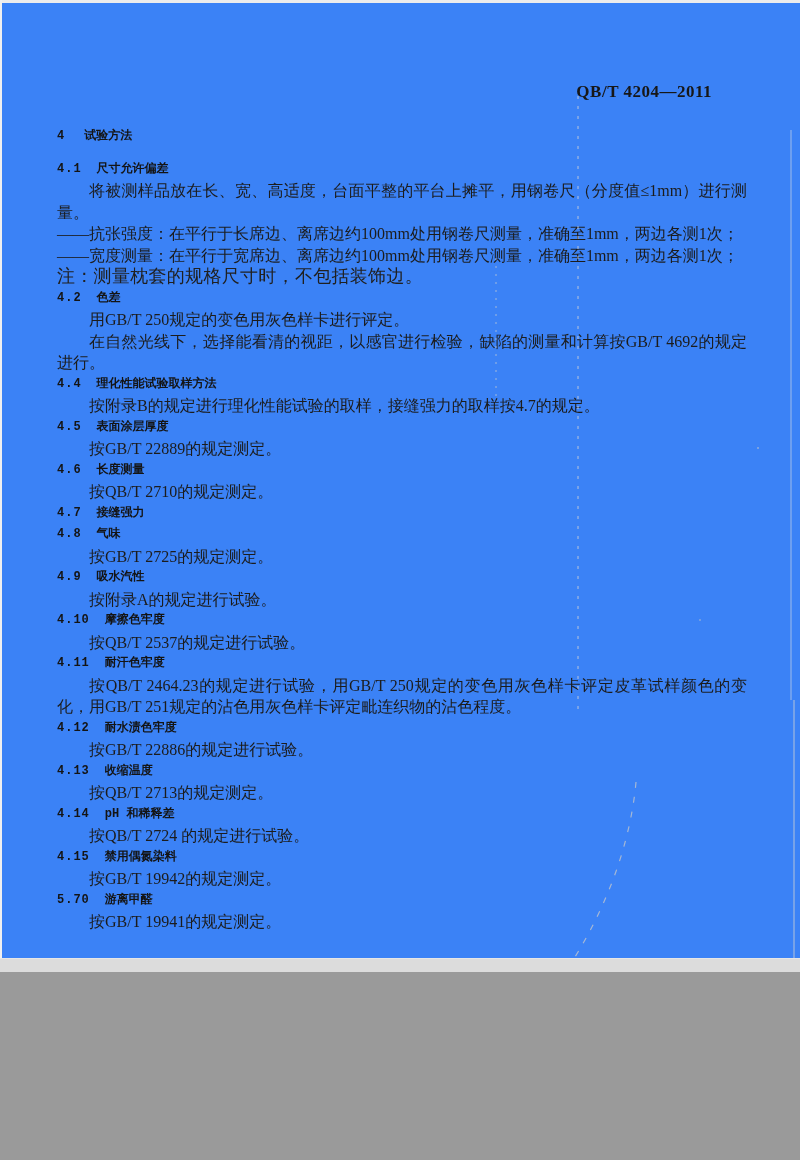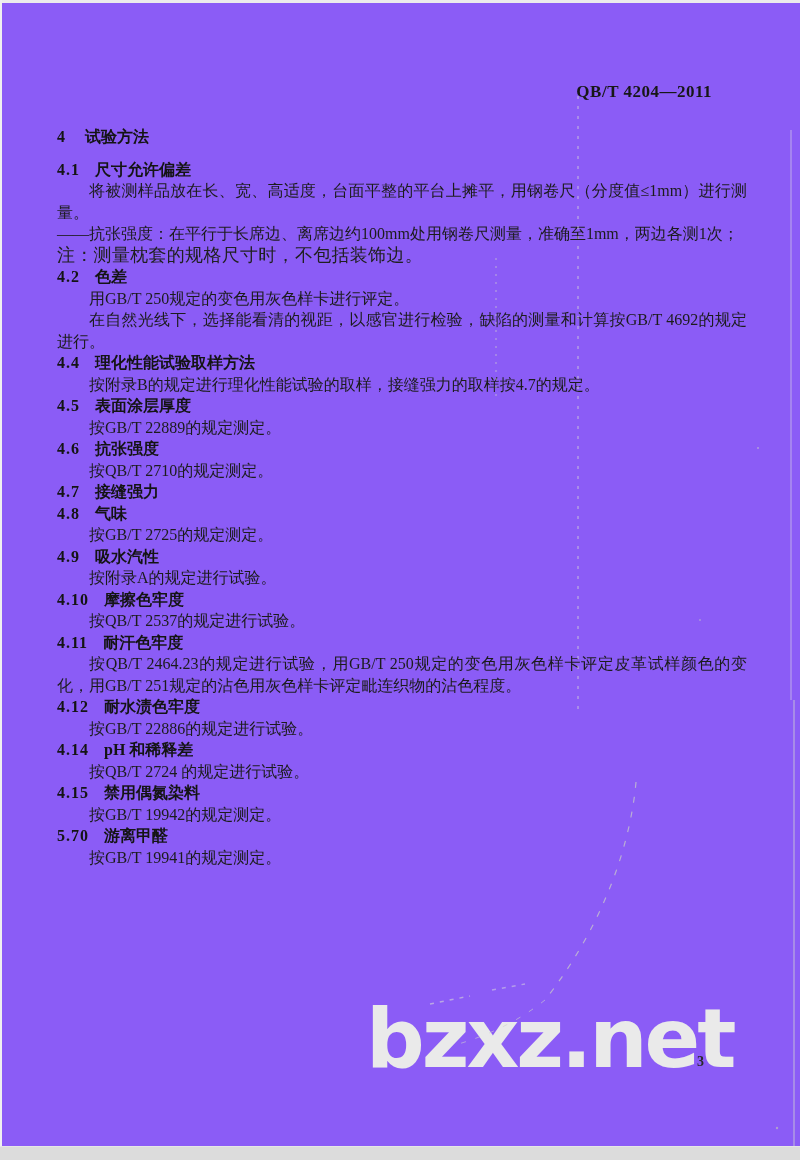--- a/index.html
+++ b/index.html
@@ -1,41 +1,41 @@
 <!DOCTYPE html>
 <html><head>
 <meta charset="utf-8">
 <style>
   html,body{margin:0;padding:0;background:#9a9a9a;}
   .page{
     position:relative;
-    width:800px;height:1160px;
-    background:#8b5cf6;
+    width:800px;height:972px;
+    background:#3b82f6;
     overflow:hidden;
     font-family:"Liberation Serif","DejaVu Serif",serif;
     color:#1c1c1c;
   }
   .edge-top{position:absolute;top:0;left:0;width:800px;height:3px;background:#ececec;}
   .edge-left{position:absolute;top:0;left:0;width:2px;height:1160px;background:#f0f0f0;}
   .edge-bottom{position:absolute;left:0;bottom:0;width:800px;height:13px;background:#dcdcdc;border-top:1px solid #e6e6e6;}
 
   .doc-header{
     position:absolute;top:82px;right:88px;
     font-family:"Liberation Serif","DejaVu Serif",serif;
     font-weight:bold;font-size:17px;letter-spacing:0.5px;color:#171717;
   }
 
   .content{
     position:absolute;left:57px;top:126px;width:690px;
     font-size:16px;line-height:21.5px;
   }
   .content p{margin:0;padding:0;text-align:justify;}
   .h{
-    font-family:Liberation Serif, serif;
-    font-weight:bold;font-size:16px;line-height:21.5px;
+    font-family:Liberation Mono, monospace;
+    font-weight:bold;font-size:12px;line-height:21.5px;
     color:#141414;white-space:nowrap;
   }
   .h .num{display:inline-block;margin-right:15px;letter-spacing:1px;}
   .h.chapter{margin-bottom:11px;}
   .h.chapter .num{margin-right:19px;}
   .body.indent{text-indent:2em;}
   .body.cont{text-indent:0;}
   .note{
     font-size:18px;line-height:21.5px;color:#202020;
     margin-left:6px;letter-spacing:0.3px;
@@ -64,20 +64,21 @@
   <div class="doc-header">QB/T 4204—2011</div>
 
   <div class="content">
 
     <div class="h chapter"><span class="num">4</span><span>试验方法</span></div>
 
     <div class="sec">
       <div class="h"><span class="num">4.1</span><span>尺寸允许偏差</span></div>
       <p class="body indent">将被测样品放在长、宽、高适度，台面平整的平台上摊平，用钢卷尺（分度值≤1mm）进行测量。</p>
       <p class="body cont">——抗张强度：在平行于长席边、离席边约100mm处用钢卷尺测量，准确至1mm，两边各测1次；</p>
+      <p class="body cont">——宽度测量：在平行于宽席边、离席边约100mm处用钢卷尺测量，准确至1mm，两边各测1次；</p>
       <p class="note">注：测量枕套的规格尺寸时，不包括装饰边。</p>
     </div>
 
     <div class="sec">
       <div class="h"><span class="num">4.2</span><span>色差</span></div>
       <p class="body indent">用GB/T 250规定的变色用灰色样卡进行评定。</p>
     </div>
 
     <div class="sec">
       <p class="body indent">在自然光线下，选择能看清的视距，以感官进行检验，缺陷的测量和计算按GB/T 4692的规定进行。</p>
@@ -87,21 +88,21 @@
       <div class="h"><span class="num">4.4</span><span>理化性能试验取样方法</span></div>
       <p class="body indent">按附录B的规定进行理化性能试验的取样，接缝强力的取样按4.7的规定。</p>
     </div>
 
     <div class="sec">
       <div class="h"><span class="num">4.5</span><span>表面涂层厚度</span></div>
       <p class="body indent">按GB/T 22889的规定测定。</p>
     </div>
 
     <div class="sec">
-      <div class="h"><span class="num">4.6</span><span>抗张强度</span></div>
+      <div class="h"><span class="num">4.6</span><span>长度测量</span></div>
       <p class="body indent">按QB/T 2710的规定测定。</p>
     </div>
 
     <div class="sec">
       <div class="h"><span class="num">4.7</span><span>接缝强力</span></div>
     </div>
 
     <div class="sec">
       <div class="h"><span class="num">4.8</span><span>气味</span></div>
       <p class="body indent">按GB/T 2725的规定测定。</p>
@@ -120,20 +121,24 @@
     <div class="sec">
       <div class="h"><span class="num">4.11</span><span>耐汗色牢度</span></div>
       <p class="body indent">按QB/T 2464.23的规定进行试验，用GB/T 250规定的变色用灰色样卡评定皮革试样颜色的变化，用GB/T 251规定的沾色用灰色样卡评定毗连织物的沾色程度。</p>
     </div>
 
     <div class="sec">
       <div class="h"><span class="num">4.12</span><span>耐水渍色牢度</span></div>
       <p class="body indent">按GB/T 22886的规定进行试验。</p>
     </div>
 
+    <div class="sec">
+      <div class="h"><span class="num">4.13</span><span>收缩温度</span></div>
+      <p class="body indent">按QB/T 2713的规定测定。</p>
+    </div>
 
     <div class="sec">
       <div class="h"><span class="num">4.14</span><span>pH 和稀释差</span></div>
       <p class="body indent">按QB/T 2724 的规定进行试验。</p>
     </div>
 
     <div class="sec">
       <div class="h"><span class="num">4.15</span><span>禁用偶氮染料</span></div>
       <p class="body indent">按GB/T 19942的规定测定。</p>
     </div>

